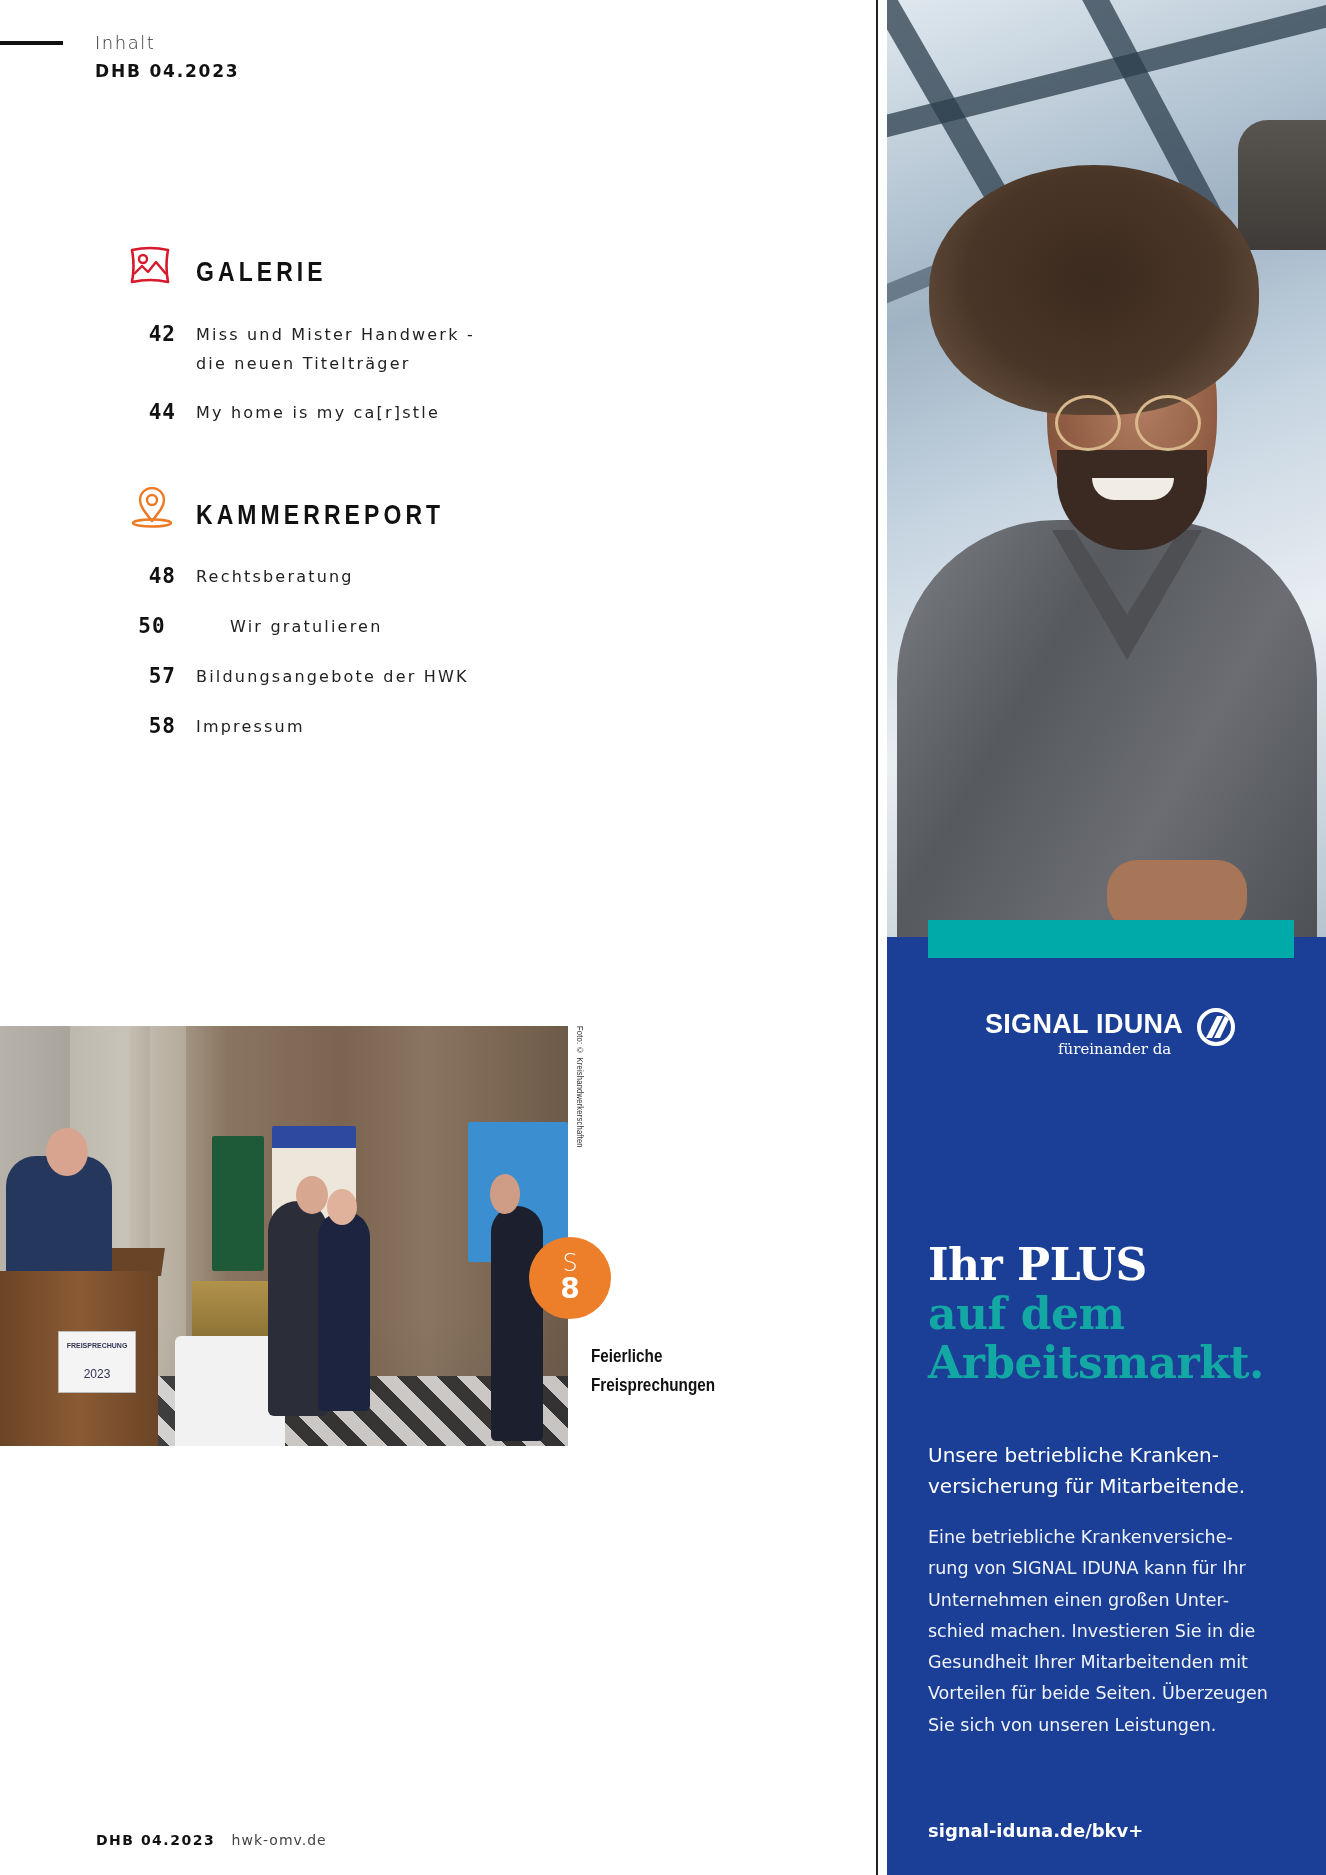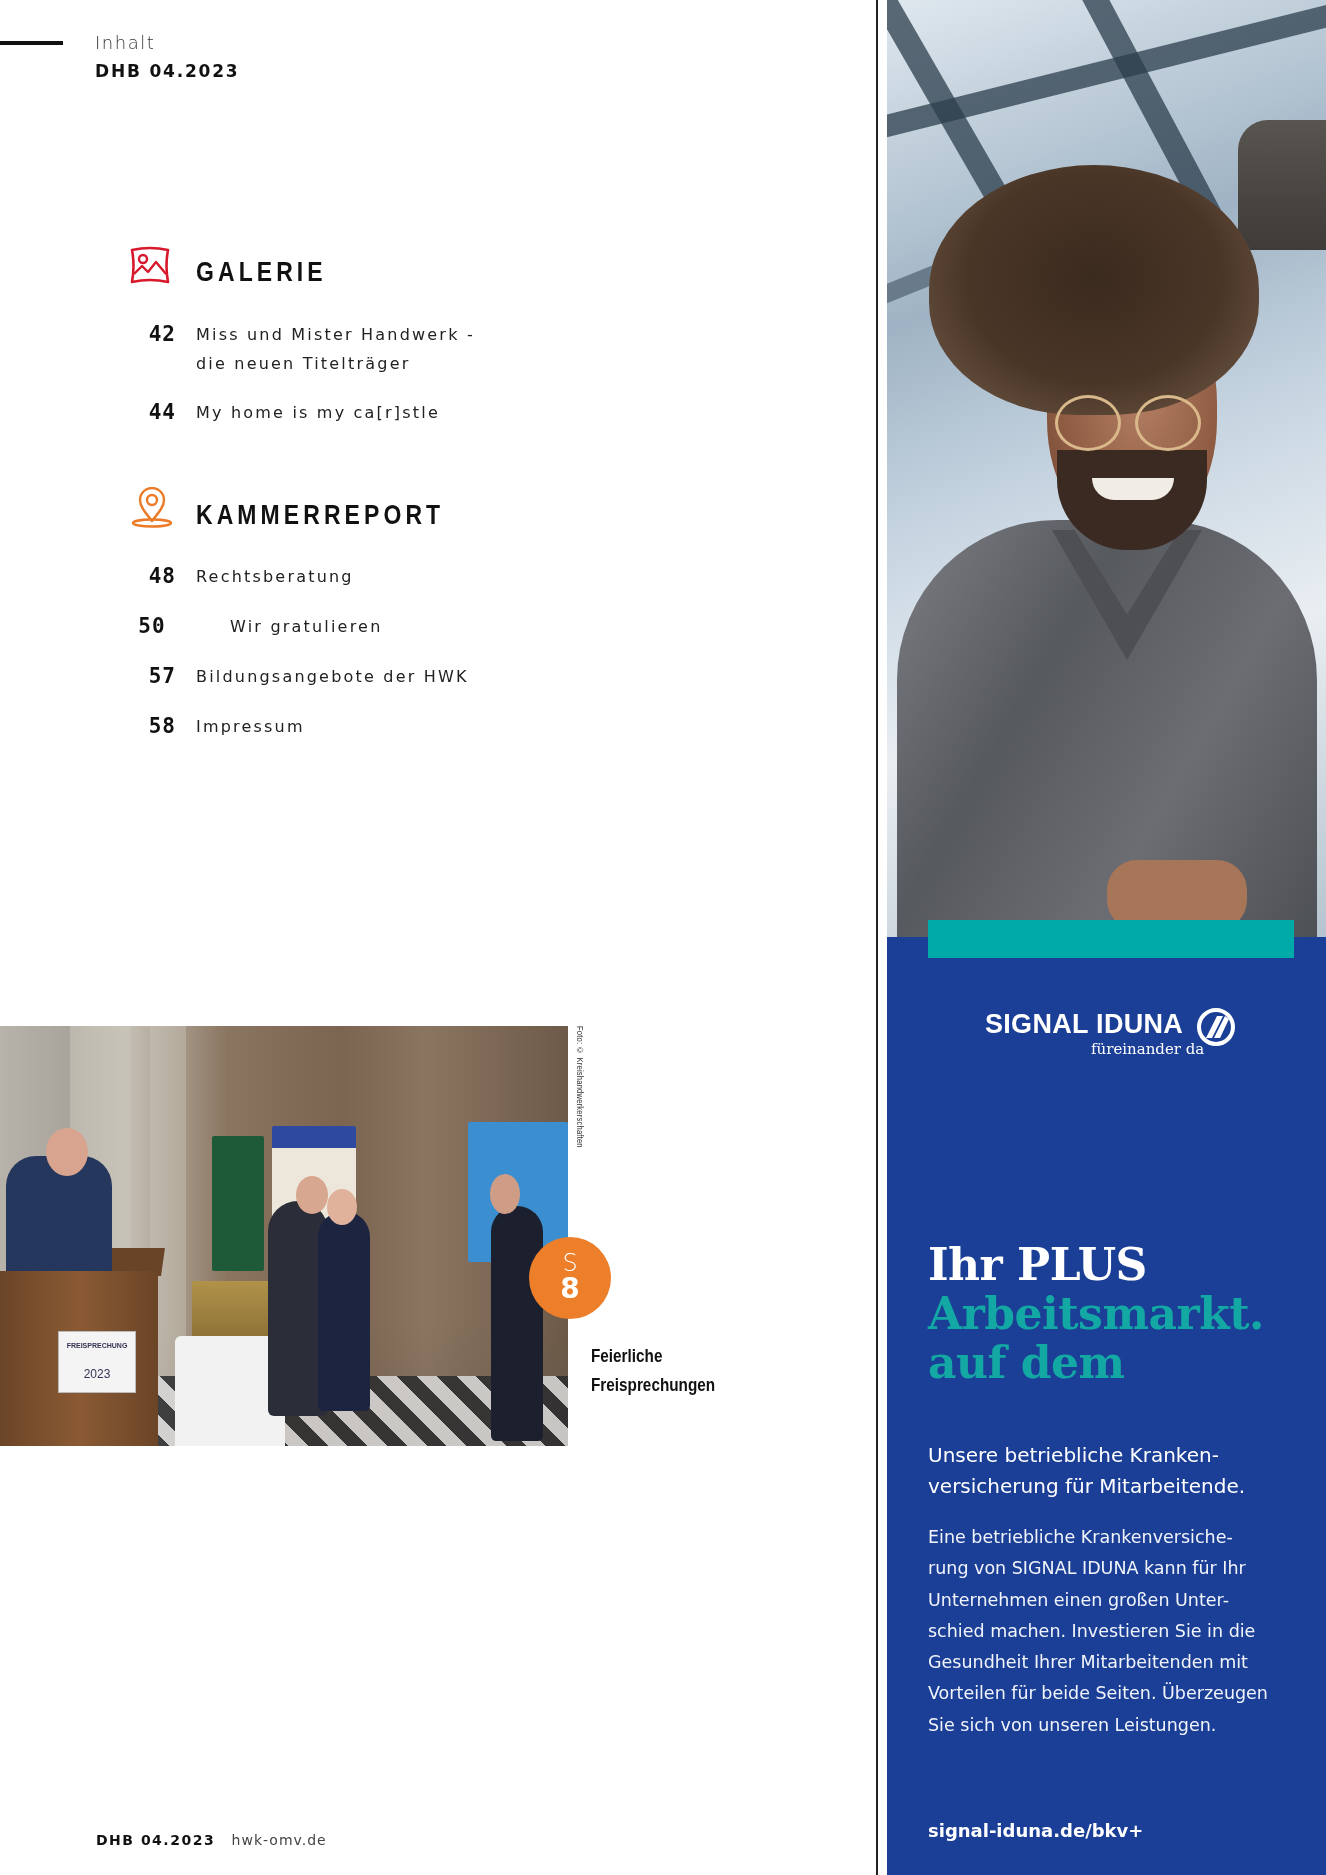--- a/index.html
+++ b/index.html
@@ -65,21 +65,21 @@
   .ad-smile { position: absolute; left: 205px; top: 478px; width: 82px; height: 22px; border-radius: 0 0 40px 40px; background: #f2ece6; }
   .ad-shirt { position: absolute; left: 10px; top: 520px; width: 420px; height: 420px; border-radius: 160px 160px 0 0; background: linear-gradient(120deg, #7c7e82 0%, #56595e 35%, #6b6d72 65%, #4d5055 100%); }
   .ad-collar { position: absolute; left: 165px; top: 530px; width: 150px; height: 130px; background: #4e4f53; clip-path: polygon(0 0, 50% 100%, 100% 0, 85% 0, 50% 65%, 15% 0); }
   .ad-hand { position: absolute; left: 220px; top: 860px; width: 140px; height: 70px; border-radius: 30px; background: #a77557; }
 
   .ad-teal-bar { position: absolute; left: 41px; top: 920px; width: 366px; height: 38px; background: #00aaa8; }
 
   .ad-logo { position: absolute; left: 98px; top: 1009px; width: 260px; }
   .ad-logo-word { font-family: "Liberation Sans", sans-serif; font-weight: bold; font-size: 27px; color: #fff; letter-spacing: .3px; }
   .ad-logo-mark { position: absolute; left: 211px; top: -2px; width: 40px; height: 40px; }
-  .ad-logo-tag { display: block; margin-left: 106px; margin-top: 0px; font-family: "DejaVu Serif", serif; font-size: 15px; color: #fff; }
+  .ad-logo-tag { display: block; margin-left: 73px; margin-top: 0px; font-family: "DejaVu Serif", serif; font-size: 15px; color: #fff; }
 
   .ad-headline { position: absolute; left: 41px; top: 1240px; font-family: "DejaVu Serif", serif; font-weight: bold; font-size: 44px; line-height: 49px; letter-spacing: -0.5px; }
   .ad-headline .w { color: #fff; display: block; }
   .ad-headline .t { color: #13a8a4; display: block; }
 
   .ad-subhead { position: absolute; left: 41px; top: 1440px; width: 380px; font-family: "DejaVu Sans", sans-serif; font-size: 20px; line-height: 31px; color: #fff; font-weight: 500; }
   .ad-body { position: absolute; left: 41px; top: 1522px; width: 392px; font-family: "DejaVu Sans", sans-serif; font-size: 17.5px; line-height: 31.3px; color: #f1f4fb; white-space: pre-line; }
   .ad-url { position: absolute; left: 41px; top: 1820px; font-family: "DejaVu Sans", sans-serif; font-weight: bold; font-size: 18px; color: #fff; }
 </style>
 </head>
@@ -219,22 +219,22 @@
     <svg class="ad-logo-mark" viewBox="0 0 40 40">
       <circle cx="20" cy="20" r="17" fill="none" stroke="#fff" stroke-width="4"></circle>
       <path d="M10 31 L21 9 L27 9 L16 31 Z" fill="#fff"></path>
       <path d="M18 31 L29 9 L33 12 L24 31 Z" fill="#fff"></path>
     </svg>
     <span class="ad-logo-tag">füreinander da</span>
   </div>
 
   <div class="ad-headline">
     <span class="w">Ihr PLUS</span>
+    <span class="t">auf dem</span>
     <span class="t">Arbeitsmarkt.</span>
-    <span class="t">auf dem</span>
   </div>
 
   <div class="ad-subhead">
     <div>Unsere betriebliche Kranken-</div>
     <div>versicherung für Mitarbeitende.</div>
   </div>
 
   <div class="ad-body">Eine betriebliche Krankenversiche-
 rung von SIGNAL IDUNA kann für Ihr
 Unternehmen einen großen Unter-

